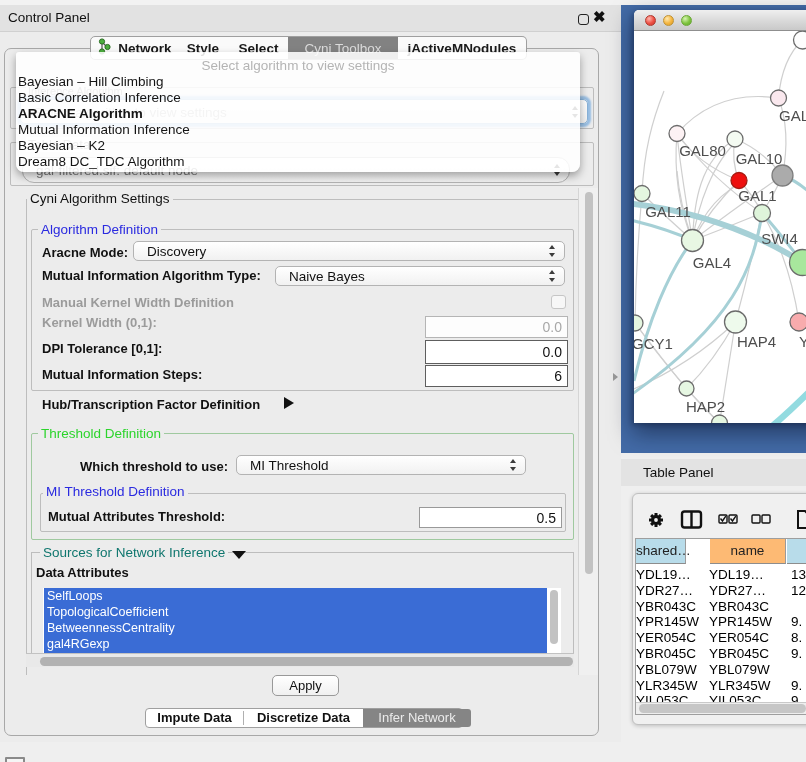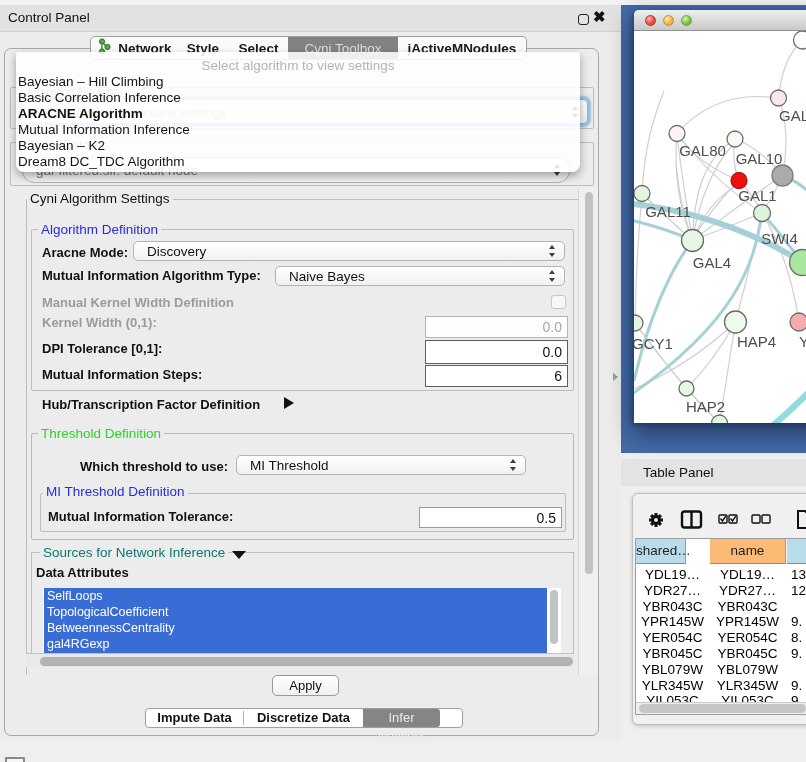--- a/index.html
+++ b/index.html
@@ -40,21 +40,21 @@
           box-shadow:0 9px 22px 2px rgba(8,15,40,0.5), -2px 2px 5px rgba(8,15,40,0.3); background:#fff; }
 #nettitle { position:absolute; left:0; top:0; width:100%; height:21px; border-radius:5px 5px 0 0;
             background:linear-gradient(#efefef,#d9d9d9 55%,#c9c9c9); border-bottom:1px solid #8f8f8f; }
 .tl { position:absolute; top:5px; width:11px; height:11px; border-radius:50%; }
 #netcanvas { position:absolute; left:0; top:21px; width:200px; height:392px; background:#fff; overflow:hidden; }
 #tpbar { left:621px; top:459px; width:185px; height:27px; background:#e3e3e3; }
 #tpbar .t { position:absolute; left:22px; top:6px; font-size:13.5px; color:#111;text-align:center; }
 #twin { left:632px; top:493px; width:200px; height:232px; background:#f0f0f0; border:1px solid #c0c0c0;
         border-radius:6px; box-shadow:0 1px 4px rgba(0,0,0,0.2); }
 #miniicon { left:5px; top:757px; width:20px; height:14px; border:2px solid #8a8a8a; background:#f5f5f5; border-radius:1px; }
-.c1,.c2 { display:inline-block; width:73px; text-align:center; }
+.c1,.c2 { display:inline-block; width:73px; text-align:left; }
 .c2 { width:77px; }
 .c3 { display:inline-block; width:40px; padding-left:5px; }
 </style>
 </head>
 <body>
 <div id="topstrip" class="abs"></div>
 <div id="lpanel" class="abs">
   <div id="ltitle" class="abs">
       <span class="t">Control Panel</span>
     <div id="fbtn" class="abs"></div>
@@ -123,21 +123,21 @@
 
   <div class="gbox abs" style="left:31px; top:428px; width:543px; height:107px; border-color:#9fc99f;"></div>
   <div class="gtitle abs" style="left:38px; top:422px; color:#2cd42c;">Threshold Definition</div>
   <div class="lab" style="left:80px; top:455px;">Which threshold to use:</div>
   <div class="combo abs" style="left:236px; top:450px; width:290px; height:20px;">
       <span class="cv">MI Threshold</span>
       <span class="spin"></span>
     </div>
   <div class="gbox abs" style="left:40px; top:488px; width:526px; height:39px;"></div>
   <div class="gtitle abs" style="left:43px; top:480px; color:#2a2ae0;">MI Threshold Definition</div>
-  <div class="lab" style="left:48px; top:505px;">Mutual Information Tolerance:</div>
+  <div class="lab" style="left:48px; top:505px;">Mutual Attributes Threshold:</div>
   <div class="field" style="left:419px; top:502px; width:143px; height:21px; border:1px solid #999; line-height:20px;">0.5</div>
 
   <div class="abs" style="left:31px; top:547px; width:543px; height:108px; border:1px solid #bdbdbd; border-bottom:none;"></div>
   <div class="gtitle abs" style="left:40px; top:541px; color:#0f766e;">Sources for Network Inference</div>
   <div class="abs" style="left:232px; top:546px; width:0; height:0; border-left:7px solid transparent; border-right:7px solid transparent; border-top:8px solid #111;"></div>
   <div class="lab" style="left:36px; top:561px;">Data Attributes</div>
 
   <div class="abs" style="left:43px; top:583px; width:518px; height:67px; background:#fff;">
     <div class="abs" style="left:1px; top:0; width:503px; height:67px; background:#3a6cd5;"></div>
     <div class="abs" style="left:4px; top:1px; font-size:12.5px; color:#fff;">SelfLoops</div>
@@ -149,21 +149,21 @@
 
   <div class="abs" style="left:26px; top:648px; width:548px; height:14px; background:#e9e9e9; border-top:1px solid #c2c2c2;"></div>
   <div class="abs" style="left:40px; top:652px; width:533px; height:9px; background:#b2b2b2; border-radius:4.5px;"></div>
 
   <div class="abs" style="left:272px; top:670px; width:67px; height:21px; background:linear-gradient(#fff,#f0f0f0); border:1px solid #999; border-radius:5px; text-align:center; line-height:20px; font-size:13px; color:#111;">Apply</div>
 
   <div class="abs" style="left:145px; top:703px; width:318px; height:20px; background:#fff; border:1px solid #9f9f9f; border-radius:4px;">
     <div class="abs" style="left:0; top:0; width:97px; height:18px; text-align:center; line-height:18px; font-size:13px; font-weight:bold; color:#111;">Impute Data</div>
     <div class="abs" style="left:97px; top:2px; width:1px; height:14px; background:#b0b0b0;"></div>
     <div class="abs" style="left:98px; top:0; width:119px; height:18px; text-align:center; line-height:18px; font-size:13px; font-weight:bold; color:#111;">Discretize Data</div>
-    <div class="abs" style="left:217px; top:0; width:77px; height:18px; background:#858585; border-radius:0 3px 3px 0; text-align:center; line-height:18px; font-size:13px; color:#ebebeb;">Infer Network</div>
+    <div class="abs" style="left:217px; top:0; width:108px; height:18px; background:#858585; border-radius:0 3px 3px 0; text-align:center; line-height:18px; font-size:13px; color:#ebebeb;">Infer Network</div>
   </div>
 
   <div class="abs" style="left:613px; top:368px; width:0; height:0; border-top:4px solid transparent; border-bottom:4px solid transparent; border-left:5px solid #9a9a9a;"></div>
 
   <div id="popup" class="abs">
     <div class="hd">Select algorithm to view settings</div>
     <div class="it" style="top:22px;">Bayesian – Hill Climbing</div>
     <div class="it" style="top:38px;">Basic Correlation Inference</div>
     <div class="it" style="top:54px; font-weight:bold;">ARACNE Algorithm</div>
     <div class="it" style="top:70px;">Mutual Information Inference</div>

